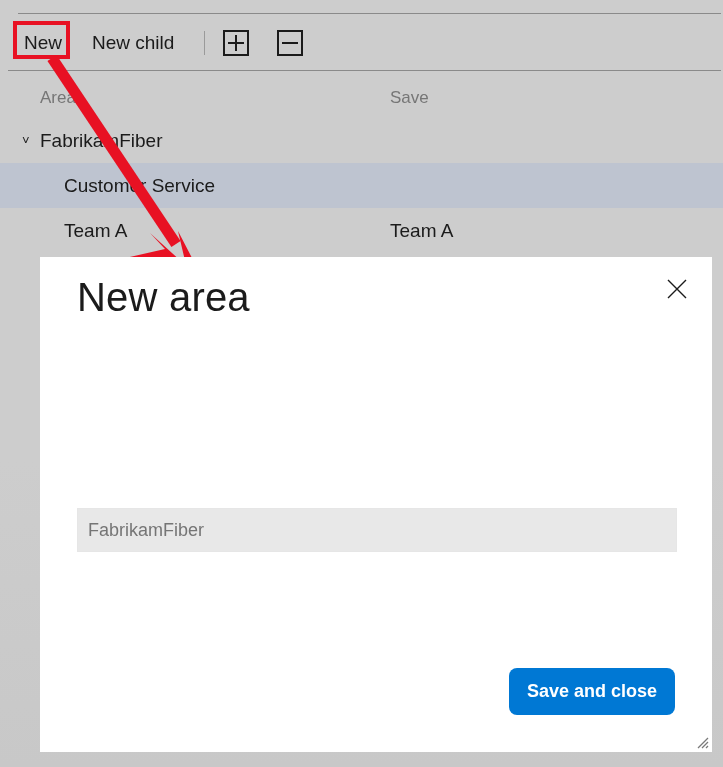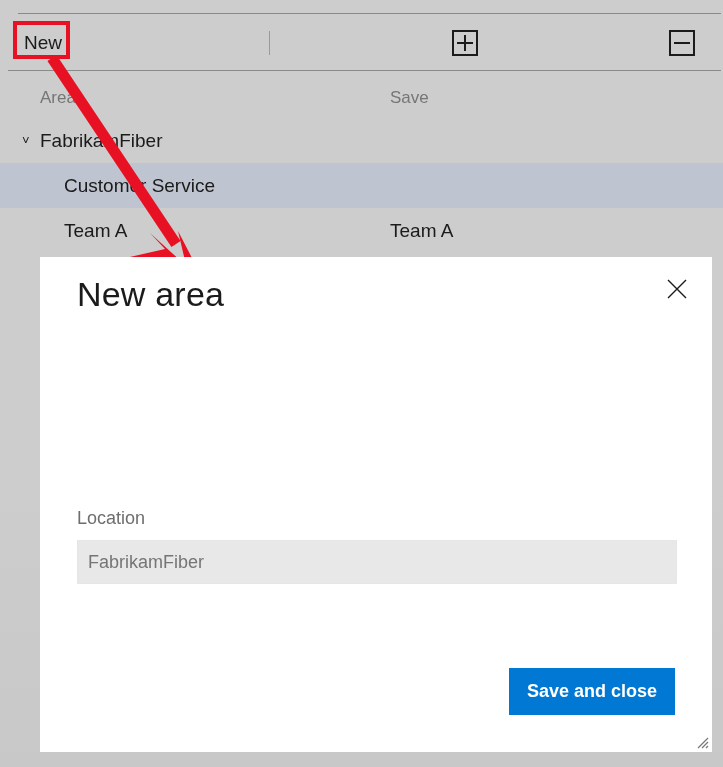--- a/index.html
+++ b/index.html
@@ -35,21 +35,20 @@
   .toolbar {
     position: absolute;
     left: 0;
     top: 16px;
     right: 0;
     height: 54px;
     display: flex;
     align-items: center;
     padding-left: 16px;
     box-sizing: border-box;
-    justify-content: space-between;
   }
   .tb-item {
     font-size: 19px;
     color: #1b1b1b;
     padding: 2px 8px;
     white-space: nowrap;
     cursor: default;
   }
   .tb-new-wrap {
     position: relative;
@@ -174,21 +173,21 @@
     width: 672px;
     height: 495px;
     background: #ffffff;
     box-sizing: border-box;
     overflow: hidden;
   }
   .dlg-title {
     position: absolute;
     left: 37px;
     top: 18px;
-    font-size: 34px;
+    font-size: 40px;
     font-weight: 300;
     color: #1b1b1b;
     letter-spacing: 0.2px;
   }
   .dlg-close {
     position: absolute;
     right: 14px;
     top: 11px;
     width: 42px;
     height: 42px;
@@ -239,21 +238,21 @@
     gap: 13px;
   }
   .btn {
     font-family: "Liberation Sans", sans-serif;
     font-size: 18px;
     height: 47px;
     min-width: 132px;
     padding: 0 18px;
     border: none;
     cursor: default;
-    border-radius: 0;
+    border-radius: 8px;
   }
   .btn-primary {
     background: #0078d4;
     color: #ffffff;
     font-weight: bold;
   }
   .btn-secondary {
     background: #f3f3f3;
     color: #1b1b1b;
   }
@@ -271,20 +270,21 @@
 <body>
 
 <div id="app">
 
   <div class="top-rule"></div>
 
   <div class="toolbar">
     <div class="tb-new-wrap">
       <div class="tb-item">New</div>
     </div>
+    <div class="tb-item">New child</div>
     <div class="tb-sep"></div>
     <div class="tb-box plus"></div>
     <div class="tb-box"></div>
   </div>
 
   <div class="hl-rect"></div>
   <div class="tb-rule"></div>
 
   <div class="grid">
 
@@ -322,21 +322,20 @@
     <div class="dlg-title">New area</div>
 
     <div class="dlg-close">
       <svg width="20" height="20" viewBox="0 0 20 20">
         <path d="M1 1 L19 19 M19 1 L1 19" stroke="#1b1b1b" stroke-width="1.4" fill="none"></path>
       </svg>
     </div>
 
 
     <div class="field field-loc">
-      <div class="field-label">Location</div>
       <input class="text-input readonly" type="text" readonly="" placeholder="FabrikamFiber" style="">
     </div>
 
     <div class="dlg-buttons">
       <button class="btn btn-primary">Save and close</button>
     </div>
 
     <div class="resize-grip">
       <svg width="16" height="16" viewBox="0 0 16 16">
         <path d="M15 5 L5 15 M15 9 L9 15 M15 13 L13 15" stroke="#7a7a7a" stroke-width="1.3" fill="none"></path>

